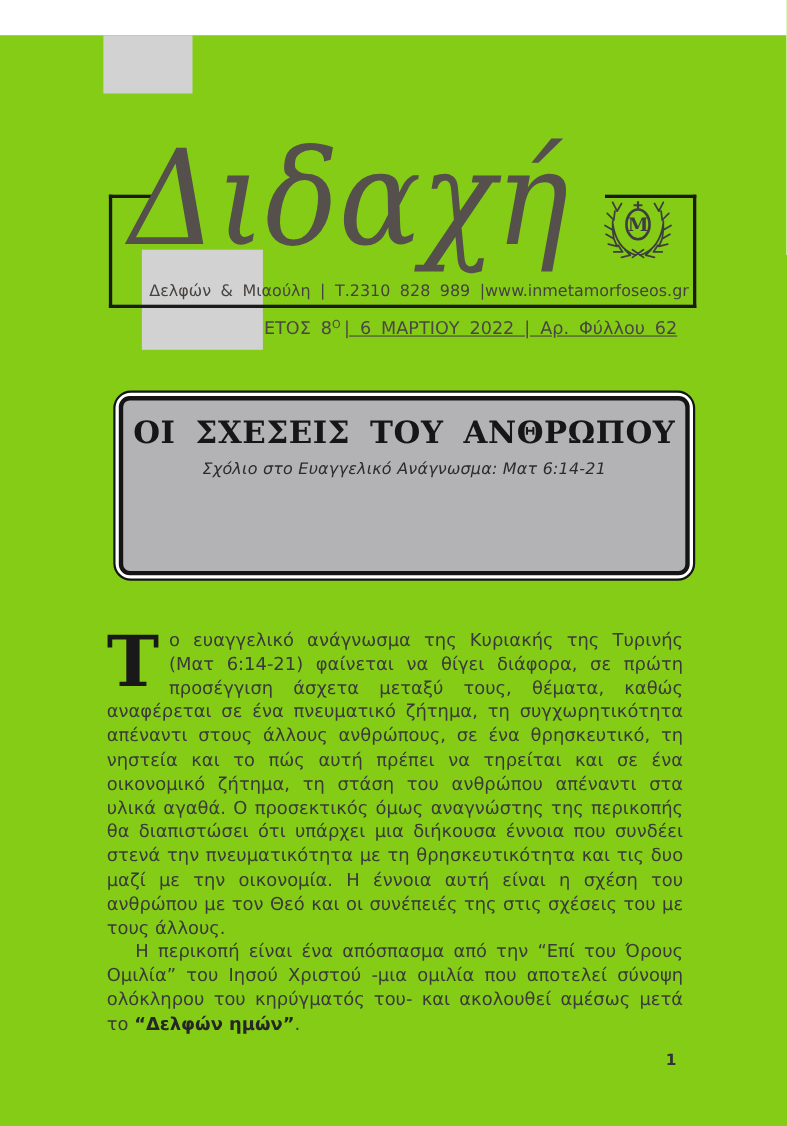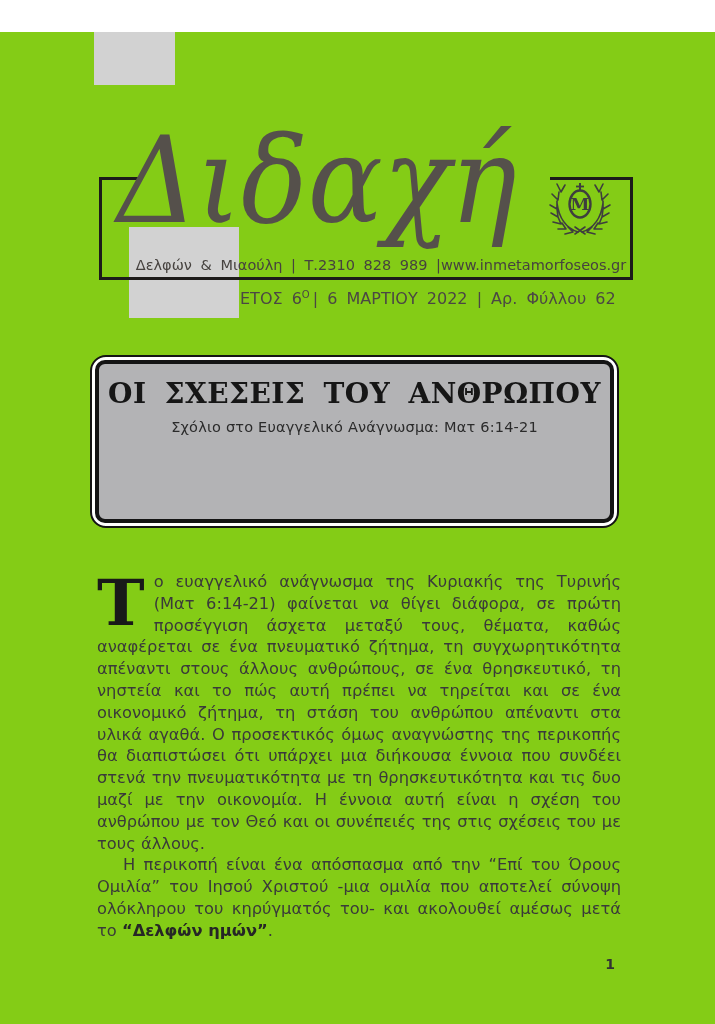--- a/index.html
+++ b/index.html
@@ -40,41 +40,41 @@
   .mast-line1 .r{margin-left:4px;}
   .mast-line2{
     position:absolute;left:131px;top:225px;width:500px;
     font-size:14.5px;color:#46423f;white-space:nowrap;word-spacing:4px;text-align:center;
   }
   .issue-line{
     position:absolute;left:240px;top:257px;width:380px;
     font-size:16px;color:#4b4744;white-space:nowrap;word-spacing:4px;
   }
   .issue-line .sup{font-size:10px;vertical-align:6px;}
-  .issue-line .rest{margin-left:3px;}
+  .issue-line .rest{margin-left:3px;text-decoration:underline;}
 
   
   .title-box-outer{
-    position:absolute;left:90px;top:323px;width:529px;height:173px;
+    position:absolute;left:103px;top:323px;width:529px;height:173px;
     border:2px solid #141414;border-radius:16px;padding:3px;
     box-sizing:border-box;background:#ffffff;
   }
   .title-box-inner{
     width:100%;height:100%;box-sizing:border-box;
     border:4px solid #141414;border-radius:10px;background:#b3b3b5;
     display:flex;flex-direction:column;align-items:center;justify-content:flex-start;
     padding-top:7px;
   }
   .title-line{
     font-family:"DejaVu Serif",serif;font-weight:bold;
     font-size:28px;line-height:46px;letter-spacing:0.5px;word-spacing:8px;
     color:#161616;text-align:center;white-space:nowrap;
   }
   .title-sub{
-    font-size:14.5px;color:#2b2b2b;margin-top:2px;
+    font-style:italic;font-size:14.5px;color:#2b2b2b;margin-top:2px;
     letter-spacing:0.2px;
   }
 
   
   .article{
     position:absolute;left:97px;top:539px;width:524px;
     font-size:16.3px;line-height:21.8px;text-align:justify;color:#3a3a3a;
   }
   .article p{margin:0;}
   .dropcap{
@@ -126,21 +126,21 @@
       <ellipse cx="32" cy="23" rx="10.5" ry="13.5" fill="none" stroke="#3e3e3e" stroke-width="2.4"></ellipse>
       <line x1="32" y1="2" x2="32" y2="10" stroke="#3e3e3e" stroke-width="2"></line>
       <line x1="28" y1="5.5" x2="36" y2="5.5" stroke="#3e3e3e" stroke-width="1.8"></line>
       <text x="32" y="29" font-family="DejaVu Serif, serif" font-size="17" font-weight="bold" text-anchor="middle" fill="#3e3e3e">M</text>
     </svg>
   </div>
 
   <div class="mast-line2">Δελφών &amp; Μιαούλη | Τ.2310 828 989 |www.inmetamorfoseos.gr</div>
 
   <div class="issue-line">
-    <span>ΕΤΟΣ 6</span><span class="sup">Ο</span><span class="rest">| 6 ΜΑΡΤΙΟΥ 2022 | Αρ. Φύλλου 62</span>
+    <span>ΕΤΟΣ 8</span><span class="sup">Ο</span><span class="rest">| 6 ΜΑΡΤΙΟΥ 2022 | Αρ. Φύλλου 62</span>
   </div>
 
   <div class="title-box-outer">
     <div class="title-box-inner">
       <div class="title-line">ΟΙ ΣΧΕΣΕΙΣ ΤΟΥ ΑΝΘΡΩΠΟΥ</div>
       <div class="title-sub">Σχόλιο στο Ευαγγελικό Ανάγνωσμα: Ματ 6:14-21</div>
     </div>
   </div>
 
   <div class="article">

